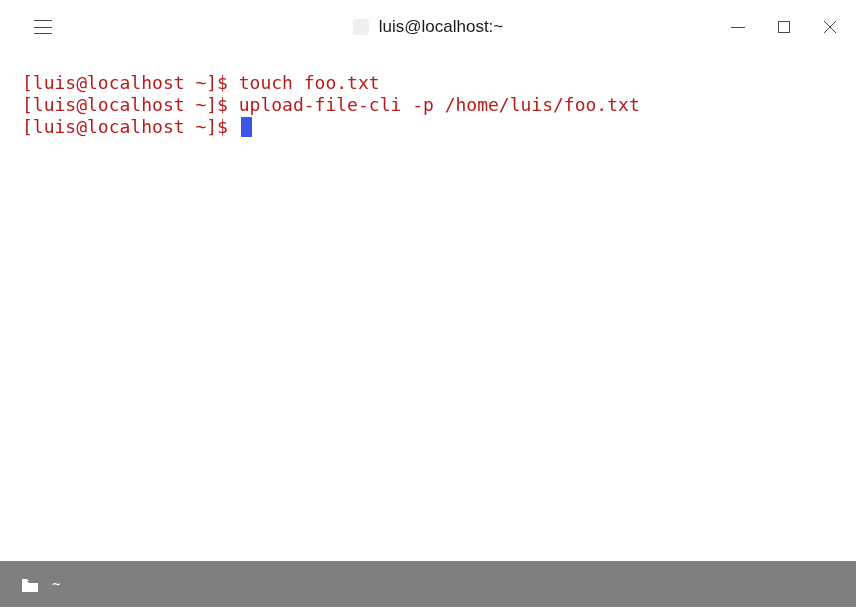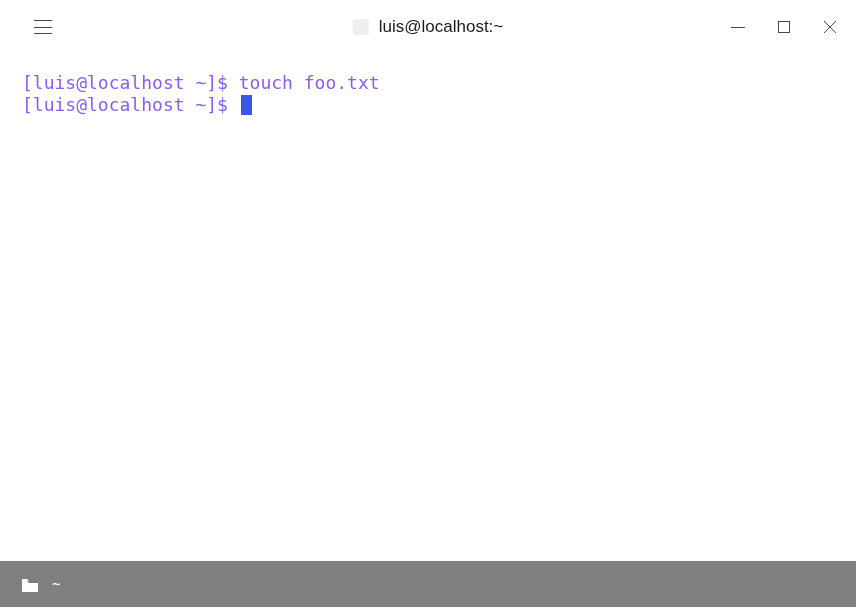--- a/index.html
+++ b/index.html
@@ -90,21 +90,21 @@
       width: 14px;
       height: 14px;
     }
     .terminal-body {
       flex: 1;
       background: #ffffff;
       padding: 18px 22px 0 22px;
       font-family: "DejaVu Sans Mono", "Liberation Mono", Consolas, monospace;
       font-size: 18px;
       line-height: 22px;
-      color: #8b5cf6;
+      color: #b91c1c;
       overflow-y: auto;
     }
     .terminal-line {
       white-space: pre;
     }
     .terminal-prompt-line {
       display: flex;
       align-items: center;
     }
     .cursor-block {
@@ -167,20 +167,21 @@
       <svg viewBox="0 0 14 14">
         <line x1="1" y1="1" x2="13" y2="13" stroke="#4a4a4a" stroke-width="1"></line>
         <line x1="13" y1="1" x2="1" y2="13" stroke="#4a4a4a" stroke-width="1"></line>
       </svg>
     </div>
   </div>
 </div>
 
 <div class="terminal-body">
   <div class="terminal-line"><span>[luis@localhost ~]$ </span><span>touch foo.txt</span></div>
+  <div class="terminal-line"><span>[luis@localhost ~]$ </span><span>upload-file-cli -p /home/luis/foo.txt</span></div>
   <div class="terminal-prompt-line">
     <span class="terminal-line">[luis@localhost ~]$ </span>
       <span class="cursor-block"></span>
   </div>
 </div>
 
 <div class="footer">
   <div class="folder-icon">
     <svg viewBox="0 0 16 13">
       <path d="M0 2 L0 13 L16 13 L16 4 L7 4 L5 2 Z M0 0 L5 0 L7 2 L0 2 Z" fill="#ffffff"></path>

